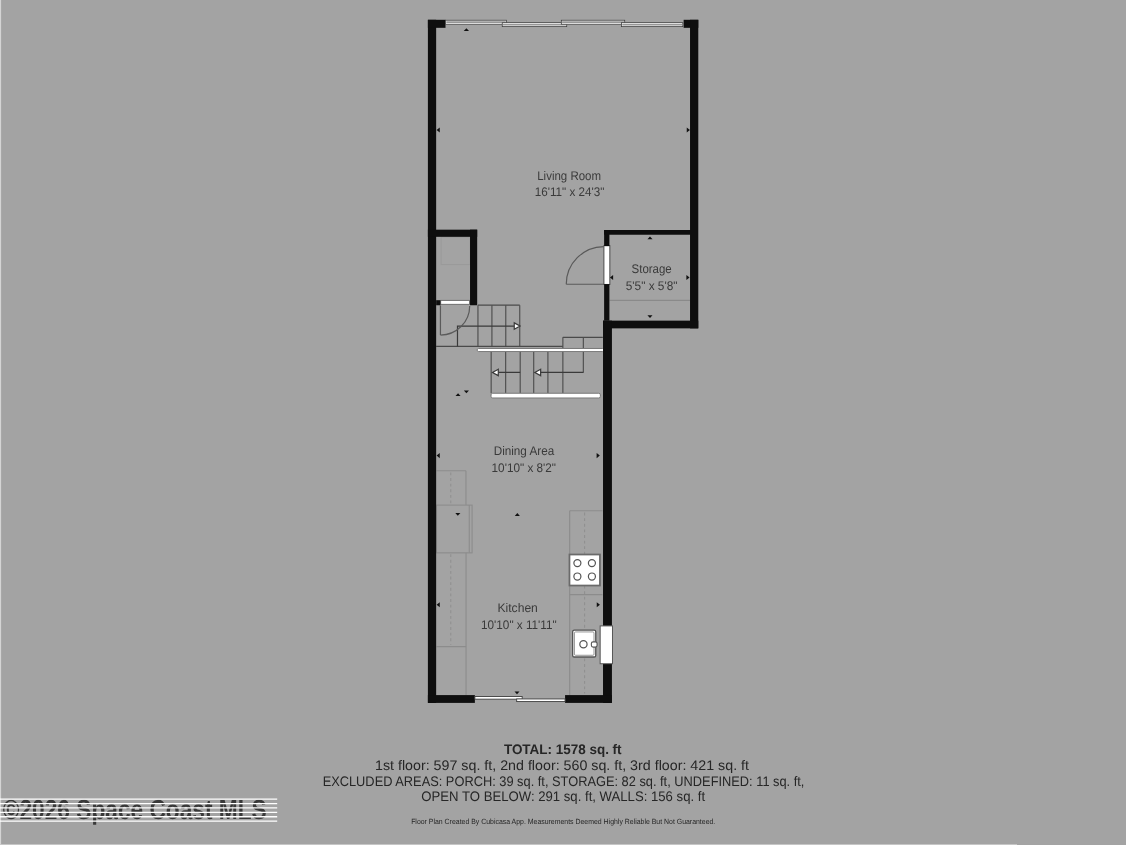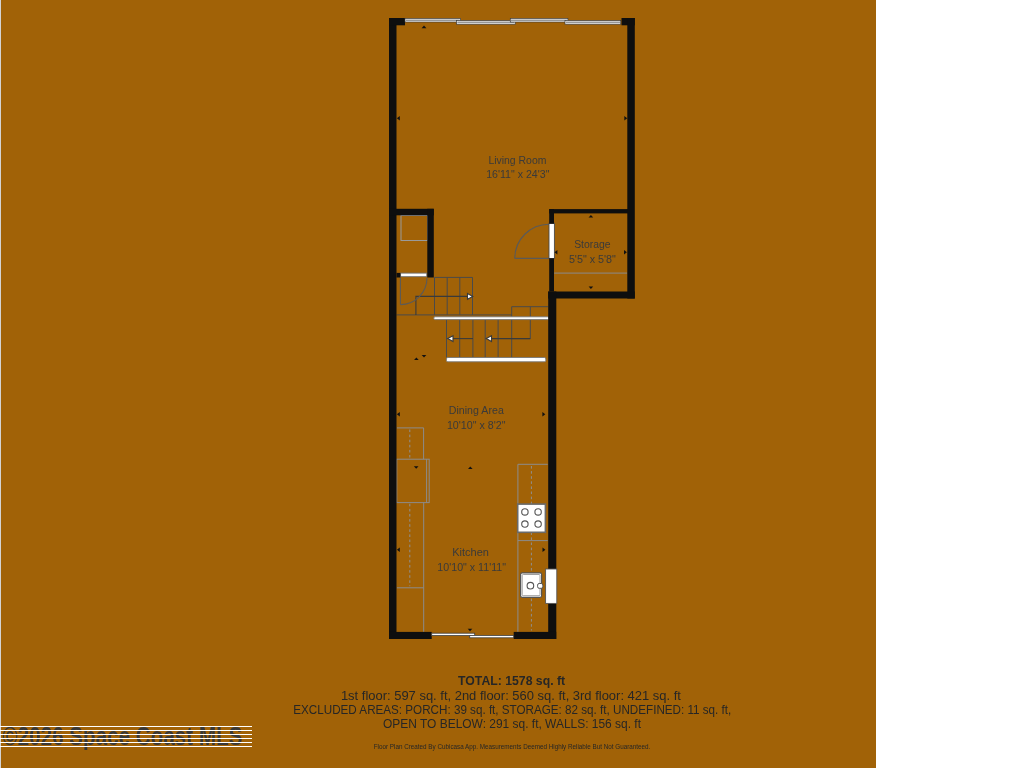--- a/index.html
+++ b/index.html
@@ -1,16 +1,16 @@
 <!DOCTYPE html>
 <html><head>
 <meta charset="utf-8">
 <style>
   html,body{margin:0;padding:0;background:#fff;}
-  #page{position:relative;width:876px;height:768px;background:#a16207;overflow:hidden;
+  #page{position:relative;width:1024px;height:768px;background:#a3a3a3;overflow:hidden;
         font-family:"Liberation Sans", sans-serif;}
   svg{position:absolute;left:0;top:0;filter:blur(0.45px);}
 </style>
 </head>
 <body>
 <div id="page">
 <svg width="1024" height="768" viewBox="0 0 1024 768">
 
   <line x1="0.5" y1="0" x2="0.5" y2="768" stroke="#d4d4d4" stroke-width="1"></line>
 

